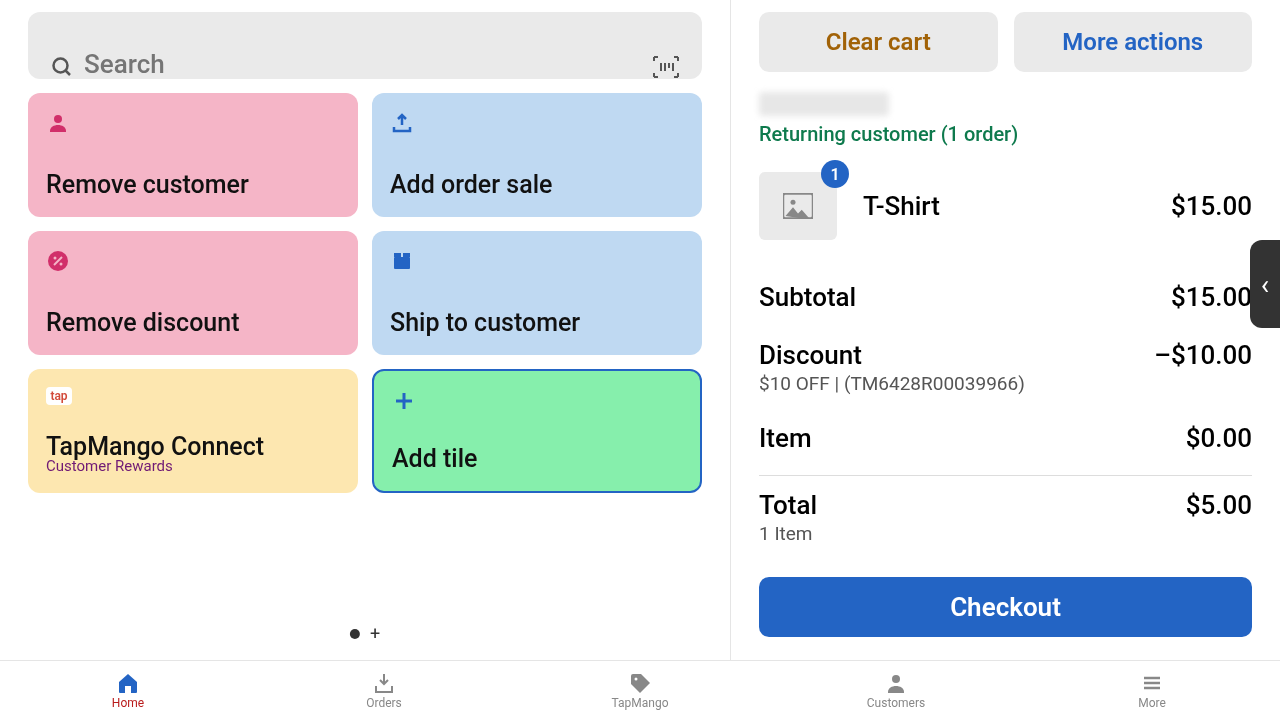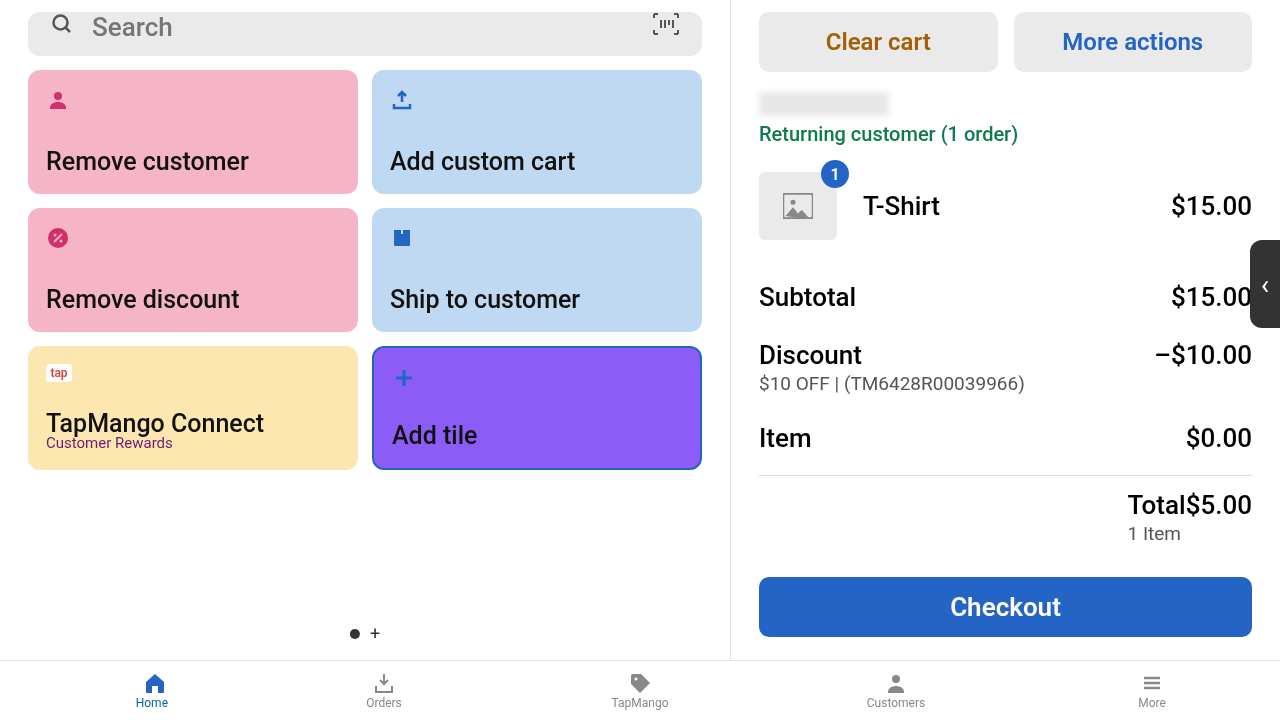--- a/index.html
+++ b/index.html
@@ -1,29 +1,29 @@
 <!DOCTYPE html>
 <html><head>
 <meta charset="utf-8">
 <style>
 * { box-sizing: border-box; margin: 0; padding: 0; font-family: -apple-system, BlinkMacSystemFont, "Segoe UI", Roboto, Helvetica, Arial, sans-serif; }
 body { width: 1280px; height: 720px; background: #fff; overflow: hidden; position: relative; }
 .app { display: flex; height: 660px; }
 .left { width: 730px; padding: 12px 28px 0 28px; position: relative; }
 .right { flex: 1; padding: 12px 28px 0 28px; border-left: 1px solid #e5e5e5; display: flex; flex-direction: column; }
-.search-row { display: flex; align-items: flex-start; background: #eaeaea; border-radius: 12px; height: 44px; padding: 0 22px; gap: 18px; }
+.search-row { display: flex; align-items: flex-end; background: #eaeaea; border-radius: 12px; height: 67px; padding: 0 22px; gap: 10px; }
 .search-icon { width: 24px; height: 24px; }
 .search-input { flex: 1; border: none; background: transparent; font-size: 26px; color: #666; font-weight: 500; }
 .barcode-icon { width: 28px; height: 24px; }
 .tiles { display: grid; grid-template-columns: 1fr 1fr; gap: 14px; margin-top: 14px; }
 .tile { border-radius: 12px; height: 124px; padding: 18px; display: flex; flex-direction: column; justify-content: space-between; cursor: pointer; }
 .tile-pink { background: #f5b5c7; }
 .tile-blue { background: #bfd9f2; }
 .tile-yellow { background: #fde7b0; }
-.tile-outline { background: #8b5cf6; border: 2px solid #2364c4; }
+.tile-outline { background: #86efac; border: 2px solid #2364c4; }
 .tile-icon { width: 24px; height: 24px; }
 .tile-label { font-size: 25px; font-weight: 500; color: #111; }
 .tile-sub { font-size: 15px; color: #701a75; margin-top: -4px; }
 .tap-badge { background: #fff; border-radius: 4px; padding: 2px 3px; width: 26px; height: 18px; display: flex; align-items: center; justify-content: center; font-size: 12px; color: #d24a3a; font-weight: 600; }
 .pager { position: absolute; bottom: 16px; left: 50%; transform: translateX(-50%); display: flex; align-items: center; gap: 10px; color: #333; font-size: 18px; }
 .dot { width: 10px; height: 10px; background: #333; border-radius: 50%; }
 .actions-row { display: flex; gap: 16px; }
 .action-btn { flex: 1; height: 60px; background: #eaeaea; border-radius: 10px; border: none; font-size: 24px; font-weight: 600; cursor: pointer; }
 .clear-btn { color: #a16207; }
 .more-btn { color: #2364c4; }
@@ -33,26 +33,26 @@
 .item-row { display: flex; align-items: center; margin-top: 26px; position: relative; }
 .item-thumb { width: 78px; height: 68px; background: #eaeaea; border-radius: 6px; display: flex; align-items: center; justify-content: center; position: relative; }
 .qty-badge { position: absolute; top: -12px; right: -12px; width: 28px; height: 28px; background: #2364c4; color: #fff; border-radius: 50%; display: flex; align-items: center; justify-content: center; font-size: 16px; font-weight: 600; }
 .item-name { flex: 1; margin-left: 26px; font-size: 26px; font-weight: 500; }
 .item-price { font-size: 26px; font-weight: 500; }
 .summary { margin-top: 28px; }
 .srow { display: flex; justify-content: space-between; align-items: flex-start; padding: 14px 0; }
 .slabel { font-size: 26px; font-weight: 500; }
 .sval { font-size: 26px; font-weight: 500; }
 .ssub { font-size: 19px; color: #555; margin-top: 2px; }
-.total-row { border-top: 1px solid #ddd; margin-top: 8px; padding-top: 14px; justify-content: flex-end; }
+.total-row { border-top: 1px solid #ddd; margin-top: 8px; padding-top: 14px; }
 .checkout { margin-top: 18px; background: #2364c4; color: #fff; border: none; border-radius: 10px; height: 60px; font-size: 26px; font-weight: 600; cursor: pointer; width: 100%; }
 .drawer { position: absolute; right: 0; top: 240px; width: 30px; height: 88px; background: #333; border-radius: 12px 0 0 12px; display: flex; align-items: center; justify-content: center; color: #fff; font-size: 28px; cursor: pointer; }
 .bottom-nav { height: 60px; border-top: 1px solid #e5e5e5; display: flex; justify-content: space-around; align-items: center; background: #fff; }
 .nav-item { display: flex; flex-direction: column; align-items: center; gap: 2px; color: #888; font-size: 12px; cursor: pointer; min-width: 80px; }
-.nav-item.active { color: #0369a1; align-items: flex-end; }
+.nav-item.active { color: #b91c1c; }
 .nav-icon { width: 26px; height: 22px; }
 </style>
 </head>
 <body>
 
 <div class="app">
   <div class="left">
     <div class="search-row">
       <svg class="search-icon" viewBox="0 0 24 24" fill="none" stroke="#555" stroke-width="2.5">
           <circle cx="10.5" cy="10.5" r="7"></circle>
@@ -68,21 +68,21 @@
         <svg class="tile-icon" viewBox="0 0 24 24" fill="#d12f6a">
             <circle cx="12" cy="8" r="4"></circle>
             <path d="M4 20c0-4 4-6 8-6s8 2 8 6v1H4z"></path>
           </svg>
         <div class="tile-label">Remove customer</div>
       </div>
       <div class="tile tile-blue">
         <svg class="tile-icon" viewBox="0 0 24 24" fill="none" stroke="#2364c4" stroke-width="2.5">
             <path d="M4 16v4h16v-4M12 4v10M8 8l4-4 4 4"></path>
           </svg>
-        <div class="tile-label">Add custom cart</div>
+        <div class="tile-label">Add order sale</div>
       </div>
       <div class="tile tile-pink">
         <svg class="tile-icon" viewBox="0 0 24 24" fill="#d12f6a">
             <circle cx="12" cy="12" r="10"></circle>
             <circle cx="9" cy="9" r="1.5" fill="#f5b5c7"></circle>
             <circle cx="15" cy="15" r="1.5" fill="#f5b5c7"></circle>
             <line x1="8" y1="16" x2="16" y2="8" stroke="#f5b5c7" stroke-width="2"></line>
           </svg>
         <div class="tile-label">Remove discount</div>
       </div>

